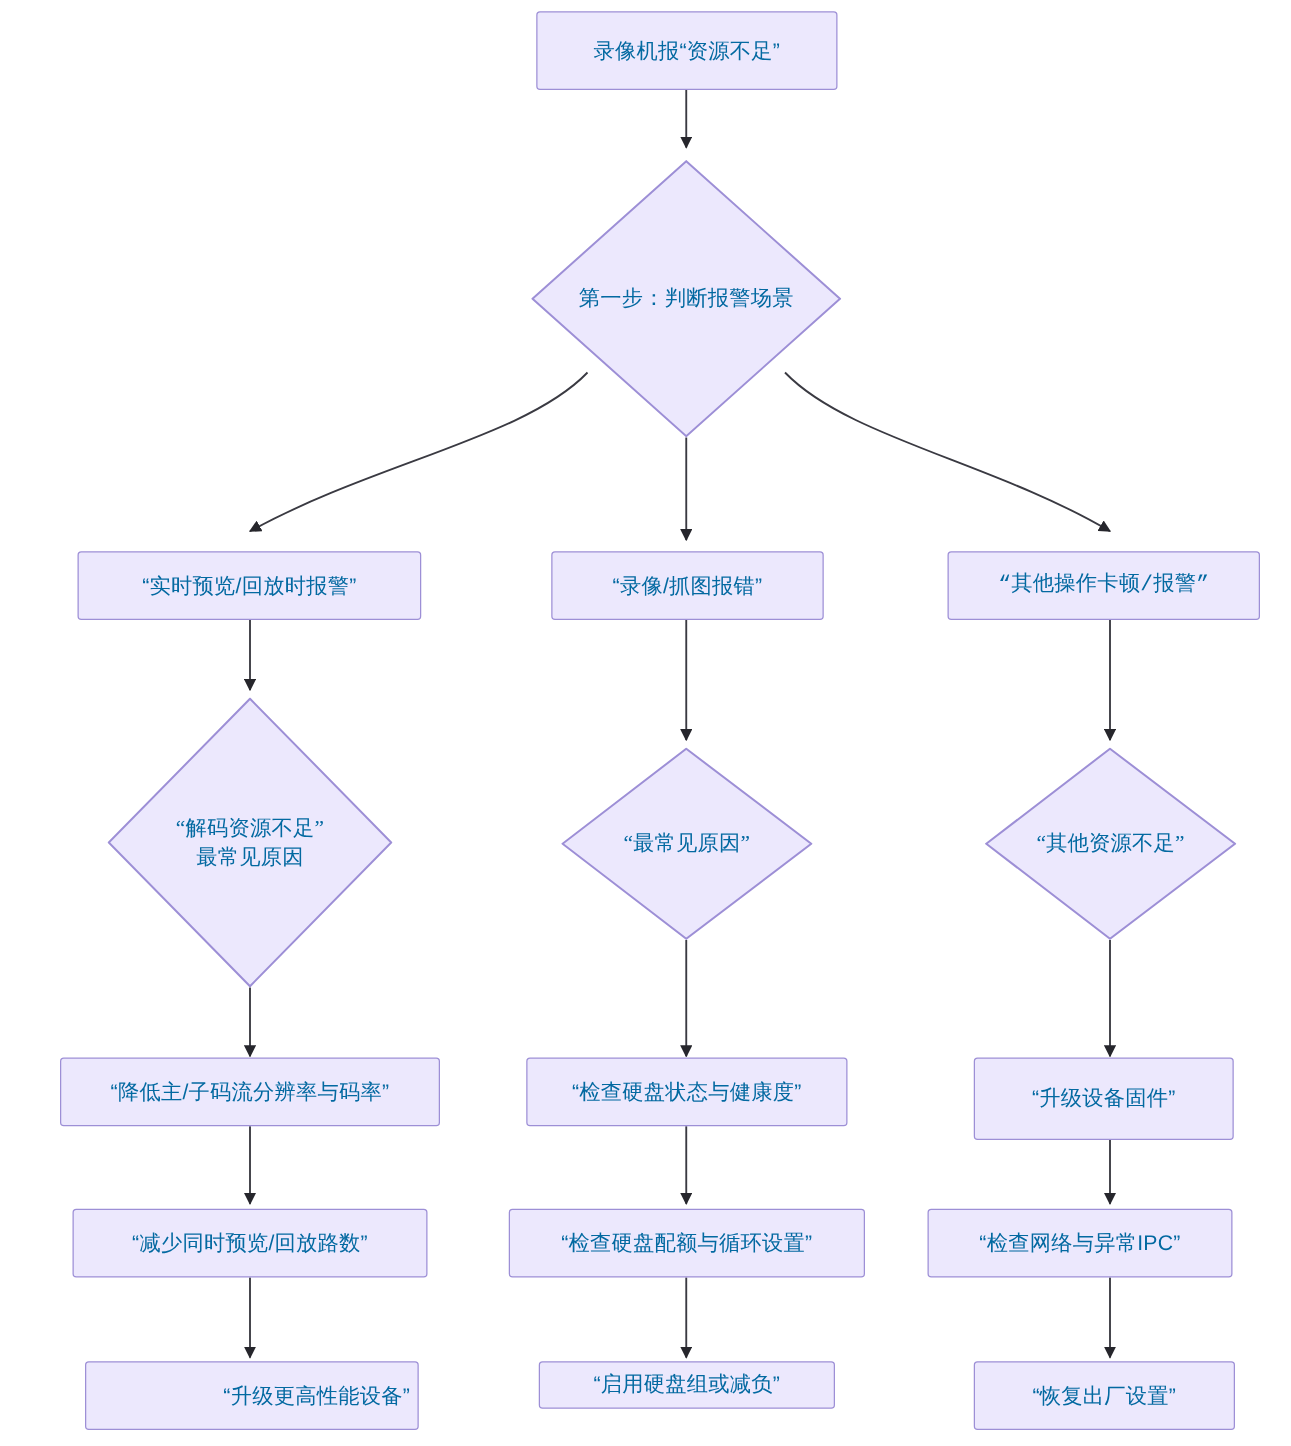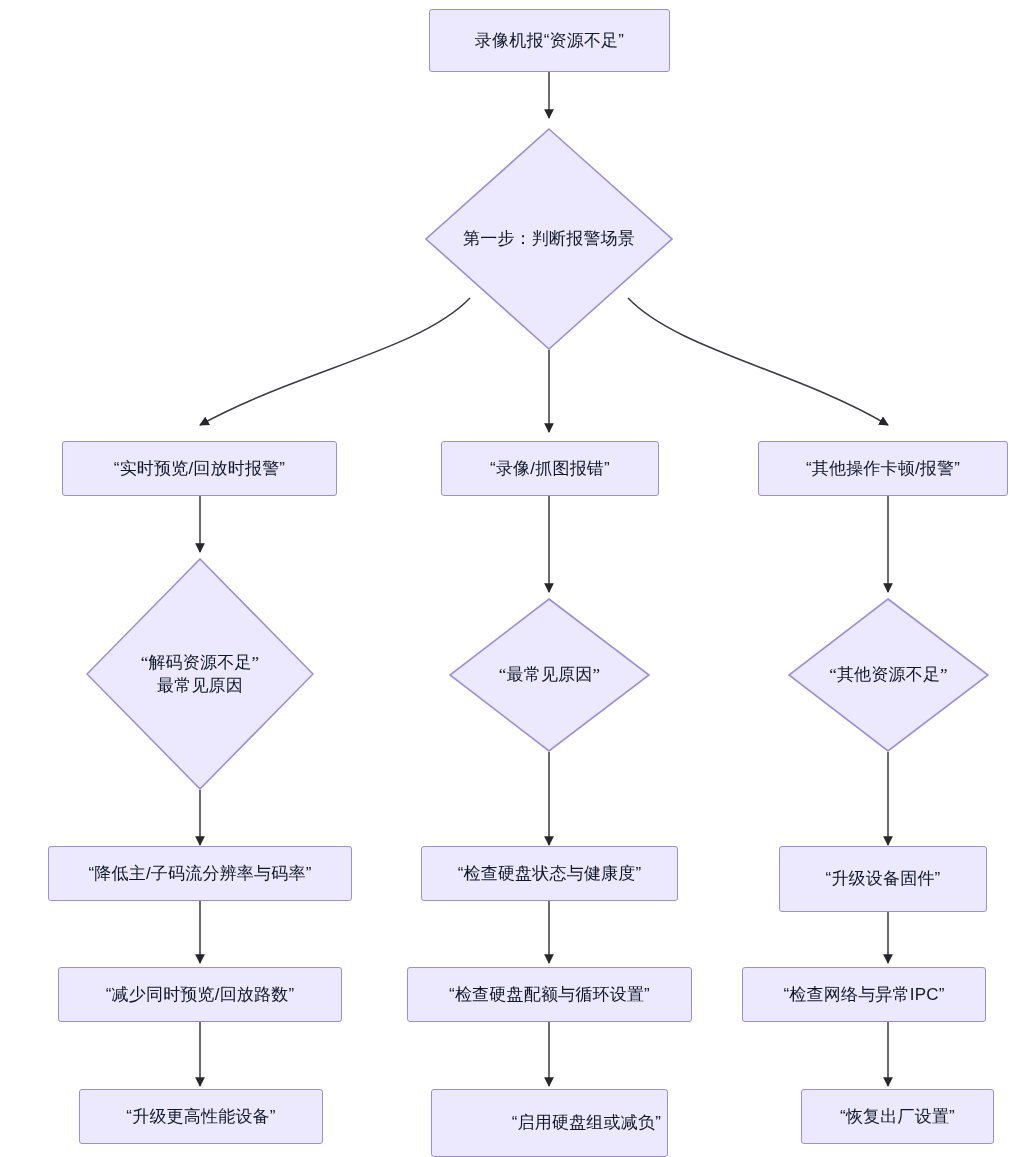--- a/index.html
+++ b/index.html
@@ -26,21 +26,21 @@
     height: 1157px;
     pointer-events: none;
   }
   .node {
     position: absolute;
     box-sizing: border-box;
     display: flex;
     align-items: center;
     justify-content: center;
     text-align: center;
-    color: #0f172a;
+    color: #0369a1;
     font-size: 17px;
     line-height: 1.38;
     letter-spacing: 0.2px;
     white-space: nowrap;
   }
   .rect {
     background: #ECE8FD;
     border: 1.4px solid #9D8FD6;
     border-radius: 3px;
     overflow: hidden;
@@ -117,21 +117,21 @@
     </svg>
     <span class="label">第一步：判断报警场景</span>
   </div>
 
   <div class="node rect" style="left:62px; top:441px; width:275px; height:55px;">
     <span class="label">“实时预览/回放时报警”</span>
   </div>
   <div class="node rect" style="left:441px; top:441px; width:218px; height:55px;">
     <span class="label">“录像/抓图报错”</span>
   </div>
-  <div class="node rect" style="left:758px; top:441px; width:250px; height:55px;">
+  <div class="node rect" style="left:758px; top:441px; width:250px; height:55px;font-family:Liberation Mono, monospace;">
     <span class="label">“其他操作卡顿/报警”</span>
   </div>
 
   <div class="node diamond" style="left:86px; top:558px; width:228px; height:232px;">
     <svg class="dshape" viewBox="0 0 228 232" preserveAspectRatio="none">
       <polygon points="114,1 227,116 114,231 1,116" fill="#ECE8FD" stroke="#9D8FD6" stroke-width="1.6"></polygon>
     </svg>
     <span class="label">
       <span>“解码资源不足”</span>
       <span class="line2">最常见原因</span>
@@ -163,23 +163,23 @@
   <div class="node rect" style="left:58px; top:967px; width:284px; height:55px;">
     <span class="label">“减少同时预览/回放路数”</span>
   </div>
   <div class="node rect" style="left:407px; top:967px; width:285px; height:55px;">
     <span class="label">“检查硬盘配额与循环设置”</span>
   </div>
   <div class="node rect" style="left:742px; top:967px; width:244px; height:55px;">
     <span class="label">“检查网络与异常IPC”</span>
   </div>
 
-  <div class="node rect" style="left:79px; top:1089px; width:244px; height:55px;">
+  <div class="node rect" style="left:68px; top:1089px; width:267px; height:55px;justify-content:flex-end;">
     <span class="label">“升级更高性能设备”</span>
   </div>
-  <div class="node rect" style="left:431px; top:1089px; width:237px; height:68px;justify-content:flex-end;">
+  <div class="node rect" style="left:431px; top:1089px; width:237px; height:38px;">
     <span class="label">“启用硬盘组或减负”</span>
   </div>
-  <div class="node rect" style="left:779px; top:1089px; width:193px; height:55px;margin-left:22px;">
+  <div class="node rect" style="left:779px; top:1089px; width:209px; height:55px;">
     <span class="label">“恢复出厂设置”</span>
   </div>
 
 </div>
 
 </body></html>

